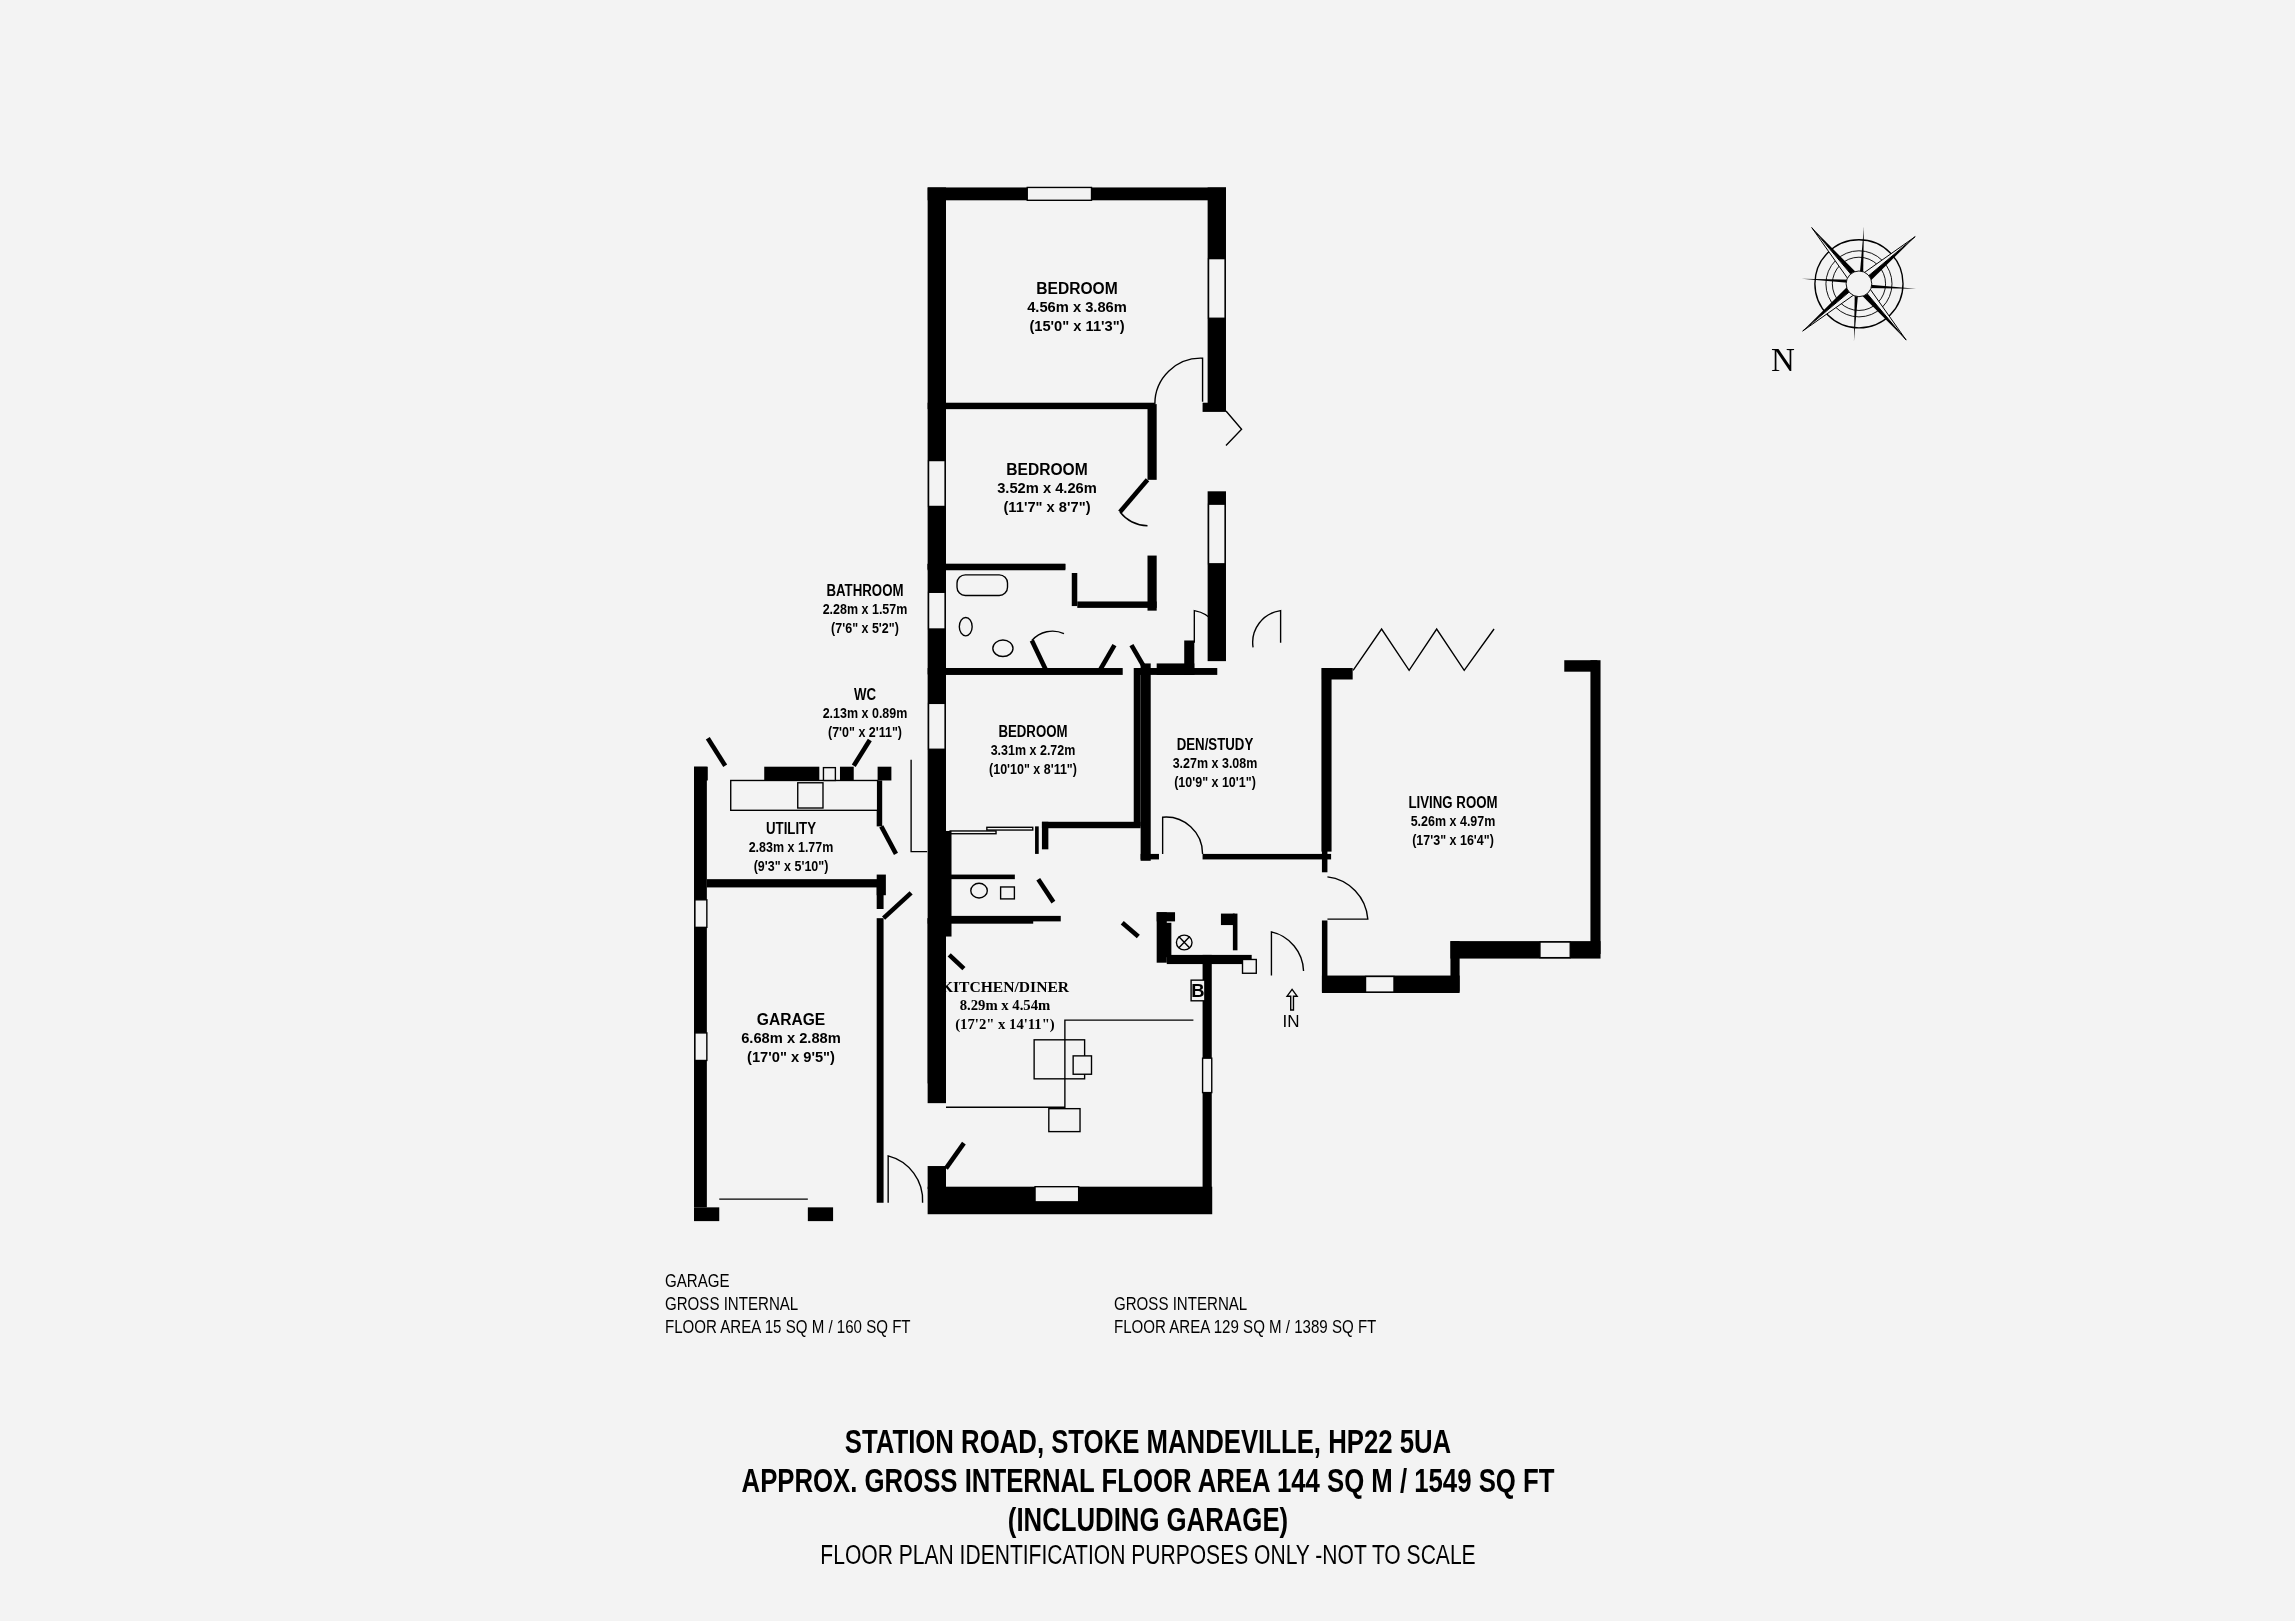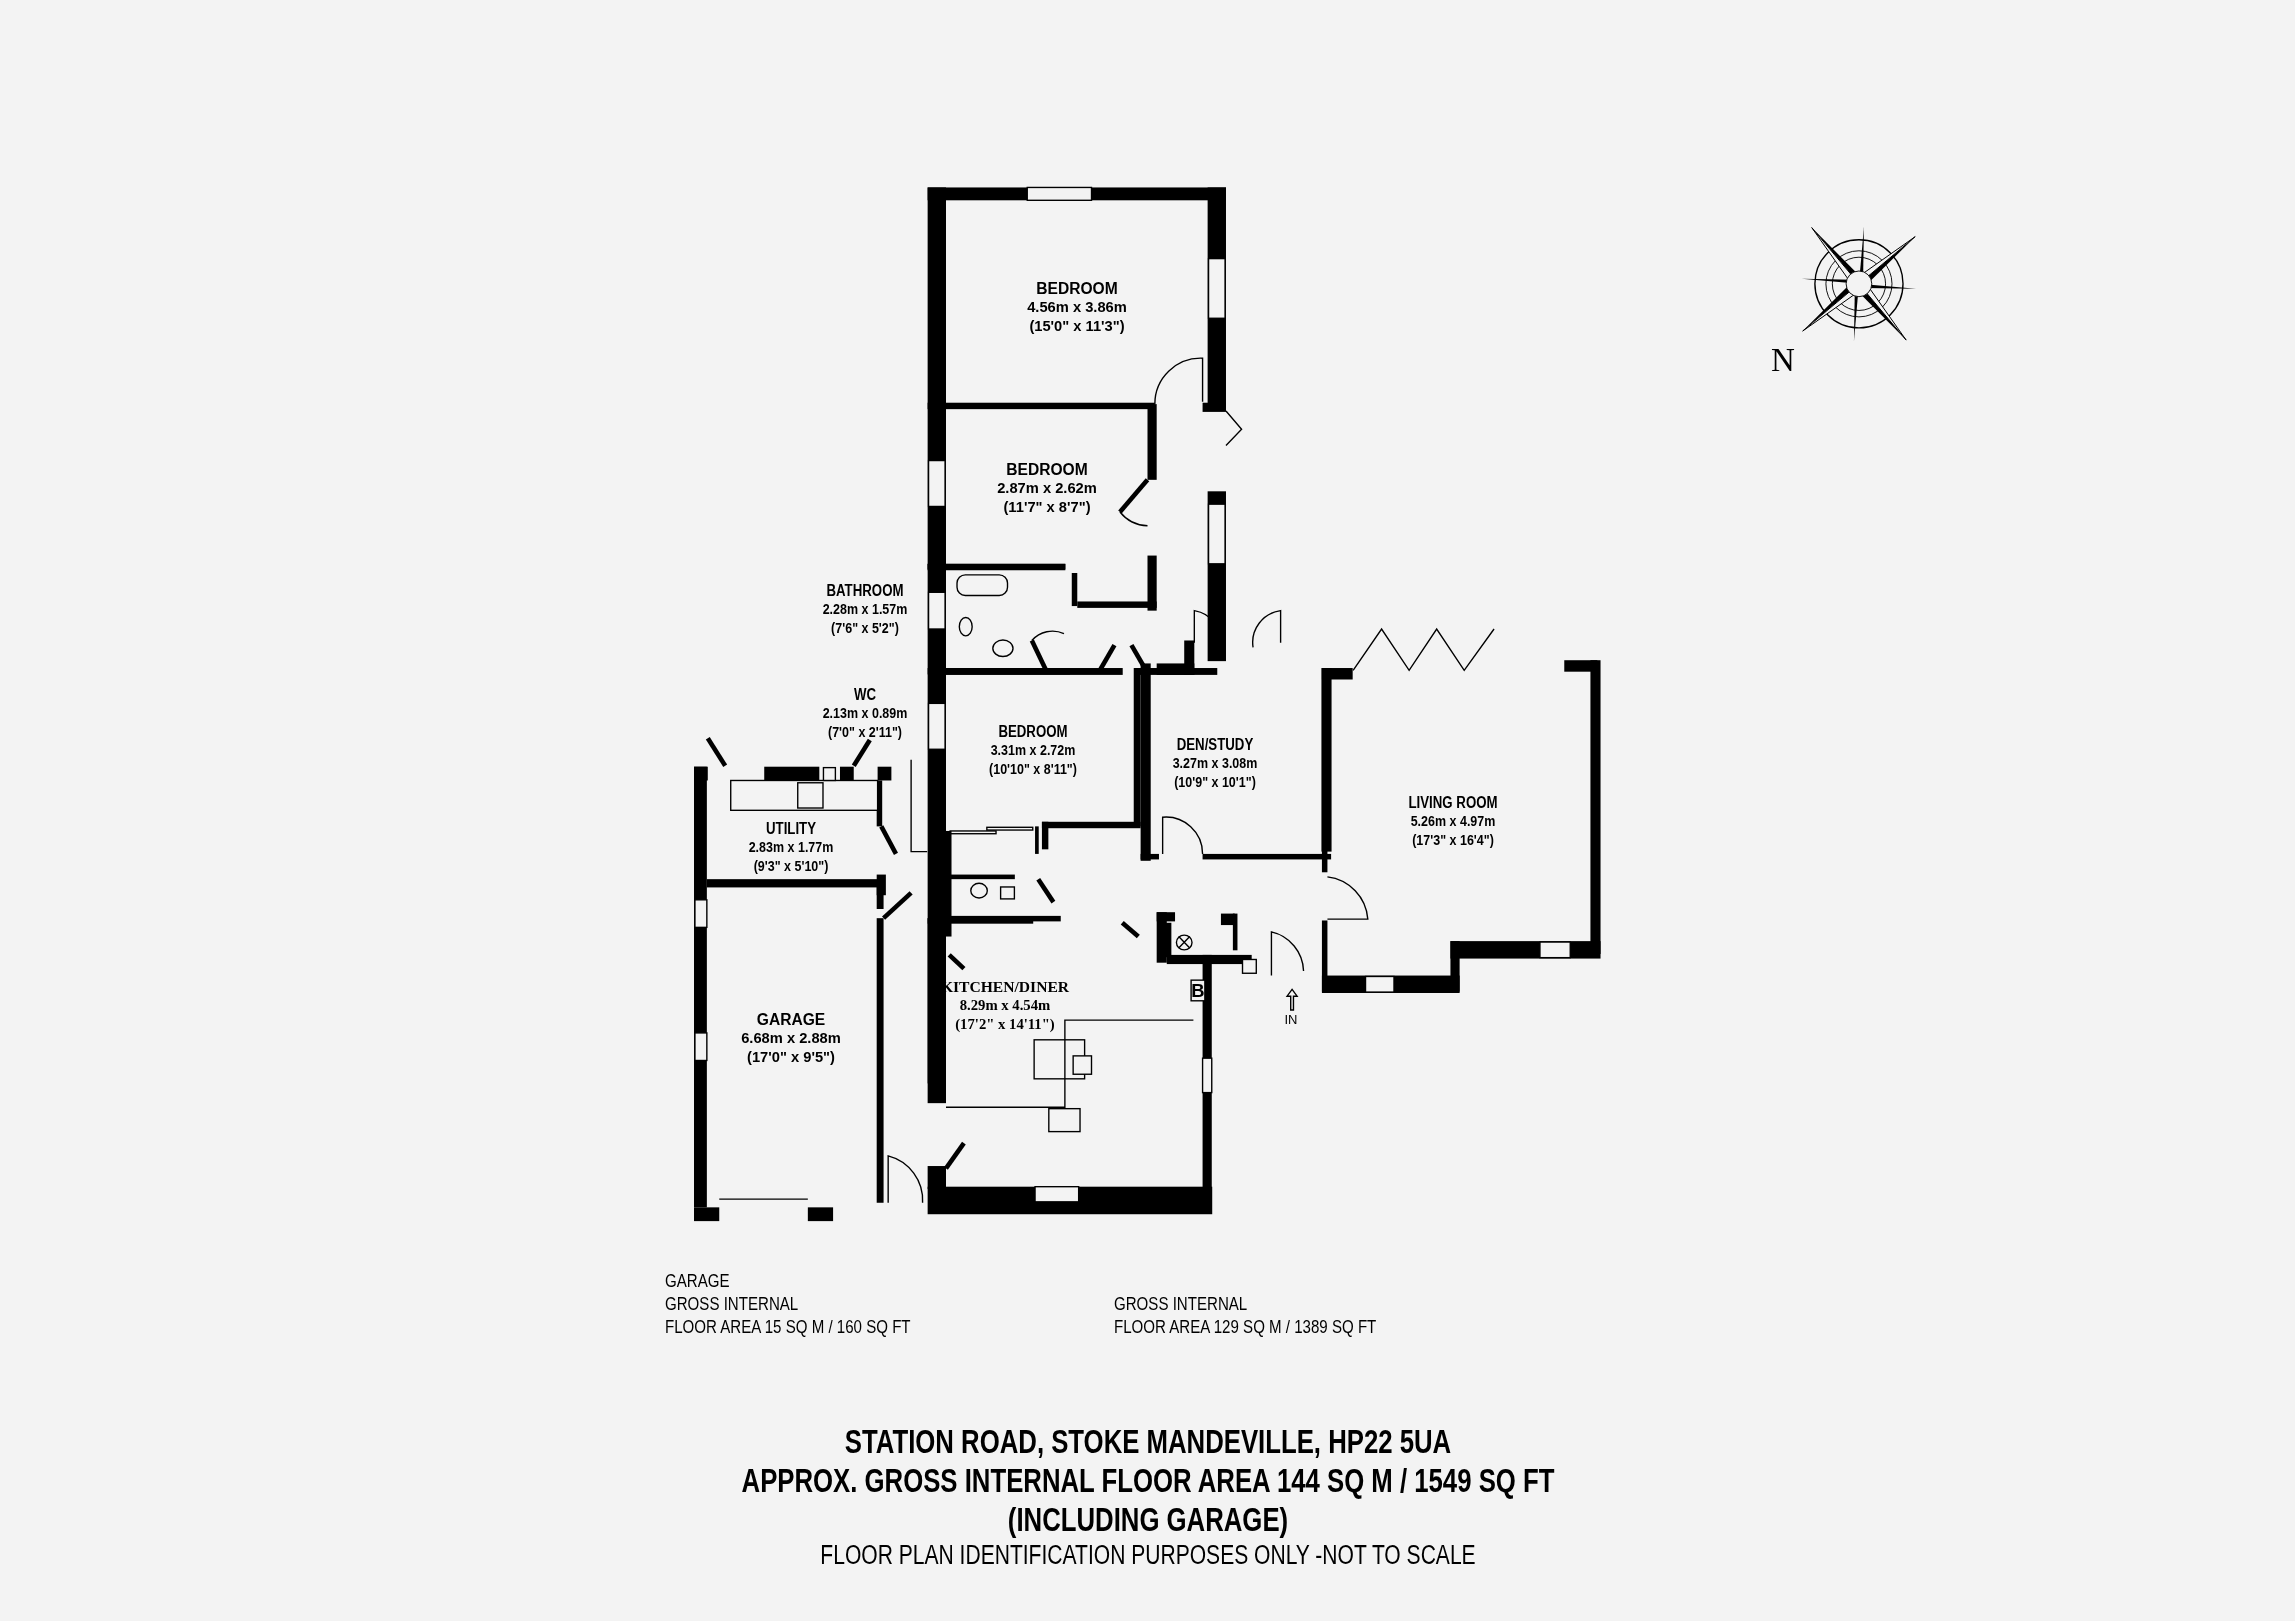--- a/index.html
+++ b/index.html
@@ -16,21 +16,21 @@
                 transform: translateX(-50%); white-space: nowrap; line-height: 1.25; }
   .room-label .name { font-size: 15.6px; }
   .room-label .dim { font-size: 14.7px; }
   .narrow { transform: translateX(-50%) scaleX(0.85); }
   .area-note { position: absolute; font-size: 18.4px; line-height: 23px; white-space: nowrap;
                transform-origin: left top; transform: scaleX(0.82); }
   .footer { position: absolute; left: 1148px; transform: translateX(-50%) scaleX(0.78);
             text-align: center; white-space: nowrap; }
   .footer .l1, .footer .l2, .footer .l3 { font-size: 33px; font-weight: bold; line-height: 39px; }
   .footer .l4 { font-size: 27px; line-height: 32px; }
-  .in-label { position: absolute; font-size: 13px; transform: translateX(-50%); }
+  .in-label { position: absolute; font-size: 17px; transform: translateX(-50%); }
   .b-label { position: absolute; font-size: 18.4px; font-weight: bold; transform: translateX(-50%); }
   .compass-n { position: absolute; font-family: "Liberation Serif", serif; font-size: 33px; }
 </style>
 </head>
 <body>
 
 <svg id="plan" viewBox="0 0 5000 3533" xmlns="http://www.w3.org/2000/svg">
 
   <g>
     <rect class="wall" x="2021" y="408" width="650" height="28"></rect>
@@ -209,21 +209,21 @@
   </g>
 </svg>
 
 <div class="room-label" style="left:1077px;top:279px;">
   <div class="name">BEDROOM</div>
   <div class="dim">4.56m x 3.86m</div>
   <div class="dim">(15'0" x 11'3")</div>
 </div>
 <div class="room-label" style="left:1047px;top:460px;">
   <div class="name">BEDROOM</div>
-  <div class="dim">2.87m x 2.62m</div>
+  <div class="dim">3.52m x 4.26m</div>
   <div class="dim">(11'7" x 8'7")</div>
 </div>
 <div class="room-label narrow" style="left:865px;top:581px;">
   <div class="name">BATHROOM</div>
   <div class="dim">2.28m x 1.57m</div>
   <div class="dim">(7'6" x 5'2")</div>
 </div>
 <div class="room-label narrow" style="left:865px;top:685px;">
   <div class="name">WC</div>
   <div class="dim">2.13m x 0.89m</div>

